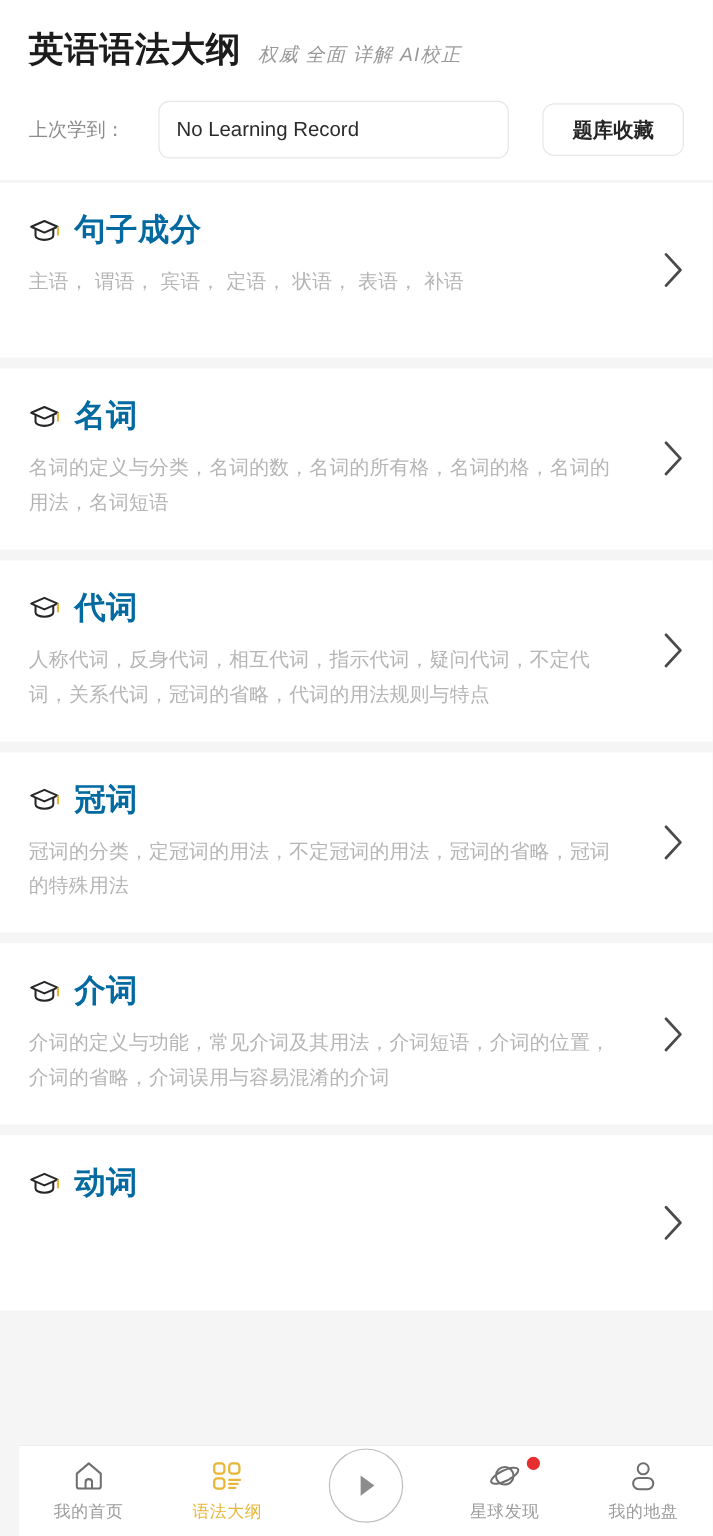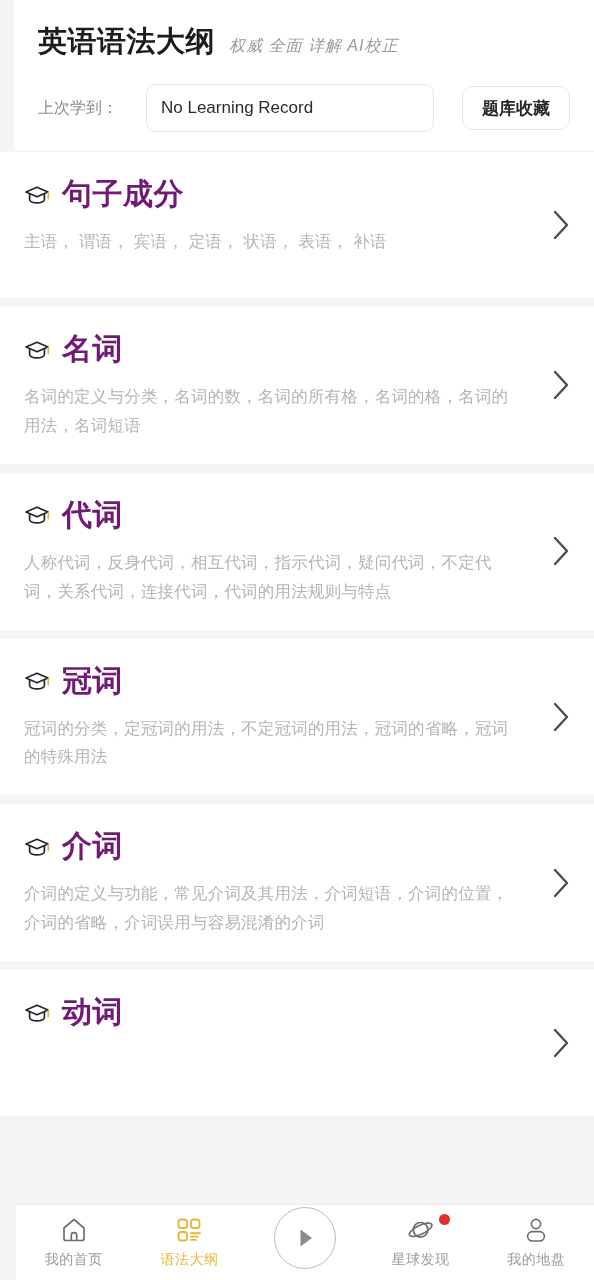--- a/index.html
+++ b/index.html
@@ -10,21 +10,20 @@
     -webkit-font-smoothing:antialiased;
     overflow:hidden;
   }
 
   #app { position:relative; width:594px; height:1280px; background:#f5f5f5; }
 
   
   .header {
     background:#ffffff;
     padding:22px 24px 18px 24px;
-    margin-left:14px;
   }
   .title-row { display:flex; align-items:baseline; gap:14px; }
   .page-title {
     font-size:29px; font-weight:bold; color:#1c1c1c;
     letter-spacing:.5px;
   }
   .page-subtitle {
     font-size:16px; color:#9a9a9a; font-style:italic;
     letter-spacing:1px;
   }
@@ -38,21 +37,21 @@
     height:48px;
     border:1px solid #e6e6e6;
     border-radius:9px;
     background:#ffffff;
     display:flex; align-items:center;
     padding:0 14px;
     font-size:17px; color:#2b2b2b;
     overflow:hidden; white-space:nowrap;
   }
   .fav-button {
-    width:108px; height:44px;
+    width:118px; height:44px;
     border:1px solid #e6e6e6;
     border-radius:10px;
     background:#ffffff;
     display:flex; align-items:center; justify-content:center;
     font-size:17px; font-weight:bold; color:#262626;
     flex:none;
   }
 
   
   .list {
@@ -64,21 +63,21 @@
   .card {
     background:#ffffff;
     padding:22px 24px 24px 24px;
     margin-bottom:9px;
     position:relative;
     min-height:146px;
   }
   .card-head { display:flex; align-items:center; gap:12px; }
   .cap-icon { width:26px; height:22px; flex:none; position:relative; top:1px; }
   .card-title {
-    font-size:30px; font-weight:bold; color:#701a75; letter-spacing:.5px;
+    font-size:26px; font-weight:bold; color:#0369a1; letter-spacing:.5px;
   }
   .card-desc {
     margin-top:12px;
     font-size:16.5px;
     line-height:1.75;
     color:#b5b5b5;
     padding-right:52px;
     letter-spacing:.2px;
   }
   .chevron {
@@ -169,21 +168,21 @@
       </div>
       <div class="card">
         <div class="card-head">
           <svg class="cap-icon" viewBox="0 0 26 22">
             <path d="M13 2.2 L24 7 L13 11.8 L2 7 Z" fill="none" stroke="#262626" stroke-width="1.7" stroke-linejoin="round"></path>
             <path d="M5.6 9.2 L5.6 14.4 C5.6 16.4 9 17.9 13 17.9 C17 17.9 20.4 16.4 20.4 14.4 L20.4 9.2" fill="none" stroke="#262626" stroke-width="1.7" stroke-linejoin="round" stroke-linecap="round"></path>
             <path d="M24.3 7.6 L24.3 13.6" stroke="#e8b73a" stroke-width="1.7" stroke-linecap="round"></path>
           </svg>
           <span class="card-title">代词</span>
         </div>
-        <div class="card-desc">人称代词，反身代词，相互代词，指示代词，疑问代词，不定代词，关系代词，连接代词，代词的用法规则与特点</div>
+        <div class="card-desc">人称代词，反身代词，相互代词，指示代词，疑问代词，不定代词，关系代词，冠词的省略，代词的用法规则与特点</div>
         <svg class="chevron" viewBox="0 0 22 34">
           <path d="M5 4 L17 17 L5 30" fill="none" stroke="#4a4a4a" stroke-width="2.3" stroke-linecap="round" stroke-linejoin="round"></path>
         </svg>
       </div>
       <div class="card">
         <div class="card-head">
           <svg class="cap-icon" viewBox="0 0 26 22">
             <path d="M13 2.2 L24 7 L13 11.8 L2 7 Z" fill="none" stroke="#262626" stroke-width="1.7" stroke-linejoin="round"></path>
             <path d="M5.6 9.2 L5.6 14.4 C5.6 16.4 9 17.9 13 17.9 C17 17.9 20.4 16.4 20.4 14.4 L20.4 9.2" fill="none" stroke="#262626" stroke-width="1.7" stroke-linejoin="round" stroke-linecap="round"></path>
             <path d="M24.3 7.6 L24.3 13.6" stroke="#e8b73a" stroke-width="1.7" stroke-linecap="round"></path>

